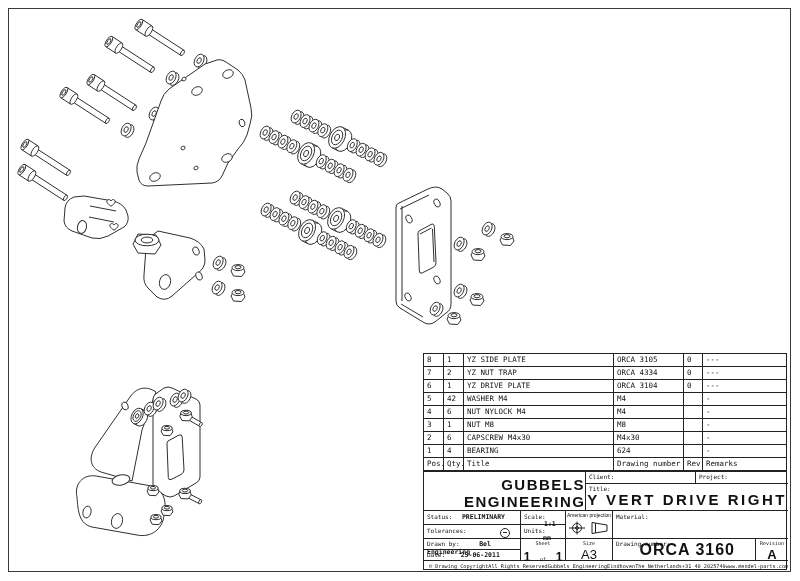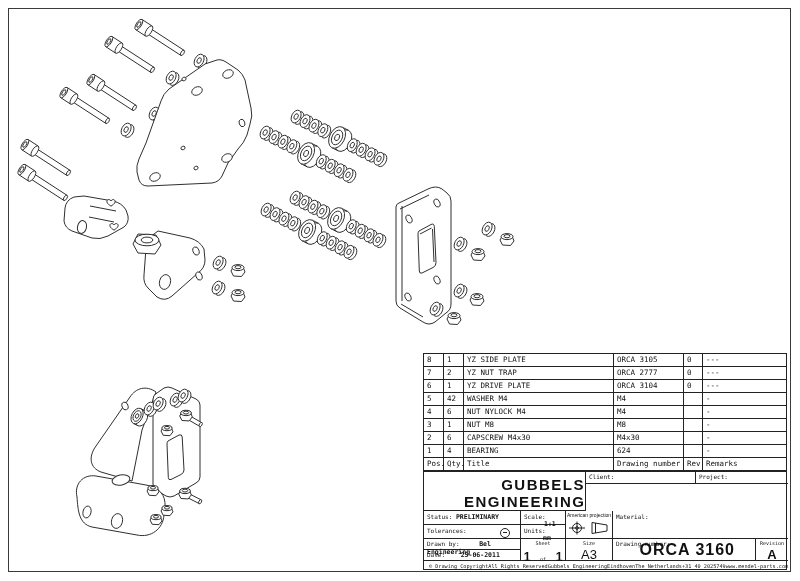--- a/index.html
+++ b/index.html
@@ -248,21 +248,21 @@
       <div class="pc">1</div>
       <div class="pc">YZ SIDE PLATE</div>
       <div class="pc">ORCA 3105</div>
       <div class="pc">0</div>
       <div class="pc last">---</div>
     </div>
     <div class="prow">
       <div class="pc">7</div>
       <div class="pc">2</div>
       <div class="pc">YZ NUT TRAP</div>
-      <div class="pc">ORCA 2777</div>
+      <div class="pc">ORCA 4334</div>
       <div class="pc">0</div>
       <div class="pc last">---</div>
     </div>
     <div class="prow">
       <div class="pc">6</div>
       <div class="pc">1</div>
       <div class="pc">YZ DRIVE PLATE</div>
       <div class="pc">ORCA 3104</div>
       <div class="pc">0</div>
       <div class="pc last">---</div>
@@ -321,24 +321,28 @@
     <div class="cell br bb company" style="left:0;top:0;width:162px;height:40px;">
       <div class="l1">GUBBELS</div>
       <div class="l2">ENGINEERING</div>
     </div>
     <div class="cell br bb pad lbl" style="left:162px;top:0;width:110px;height:13px;">
       <span>Client:</span>
     </div>
     <div class="cell bb pad lbl" style="left:272px;top:0;width:92px;height:13px;">
       <span>Project:</span>
     </div>
+    <div class="cell bb" style="left:162px;top:13px;width:202px;height:27px;">
+      <span class="lbl" style="position:absolute;left:3px;top:1px;">Title:</span>
+      <div class="bigtitle" style="margin-top:7px;">Y VERT DRIVE RIGHT</div>
+    </div>
 
     <div class="cell br bb pad lbl" style="left:0;top:40px;width:97px;height:14px;">
       <span>Status:</span>
-      <span class="bv" style="">PRELIMINARY</span>
+      <span class="bv" style="margin-left:6px;">PRELIMINARY</span>
     </div>
     <div class="cell br bb pad lbl" style="left:97px;top:40px;width:45px;height:14px;">
       <span>Scale:</span>
       <span class="bv" style="margin-left:20px;">1:1</span>
     </div>
     <div class="cell br bb" style="left:142px;top:40px;width:47px;height:28px;">
       <span class="clabel" style="font-family:'Liberation Sans',sans-serif;">American projection</span>
       <svg width="45" height="16" viewBox="0 0 45 16" style="display:block;margin:2px auto 0;">
         <g fill="none" stroke="#222" stroke-width="1">
           <circle cx="10" cy="8" r="4.5"></circle>

